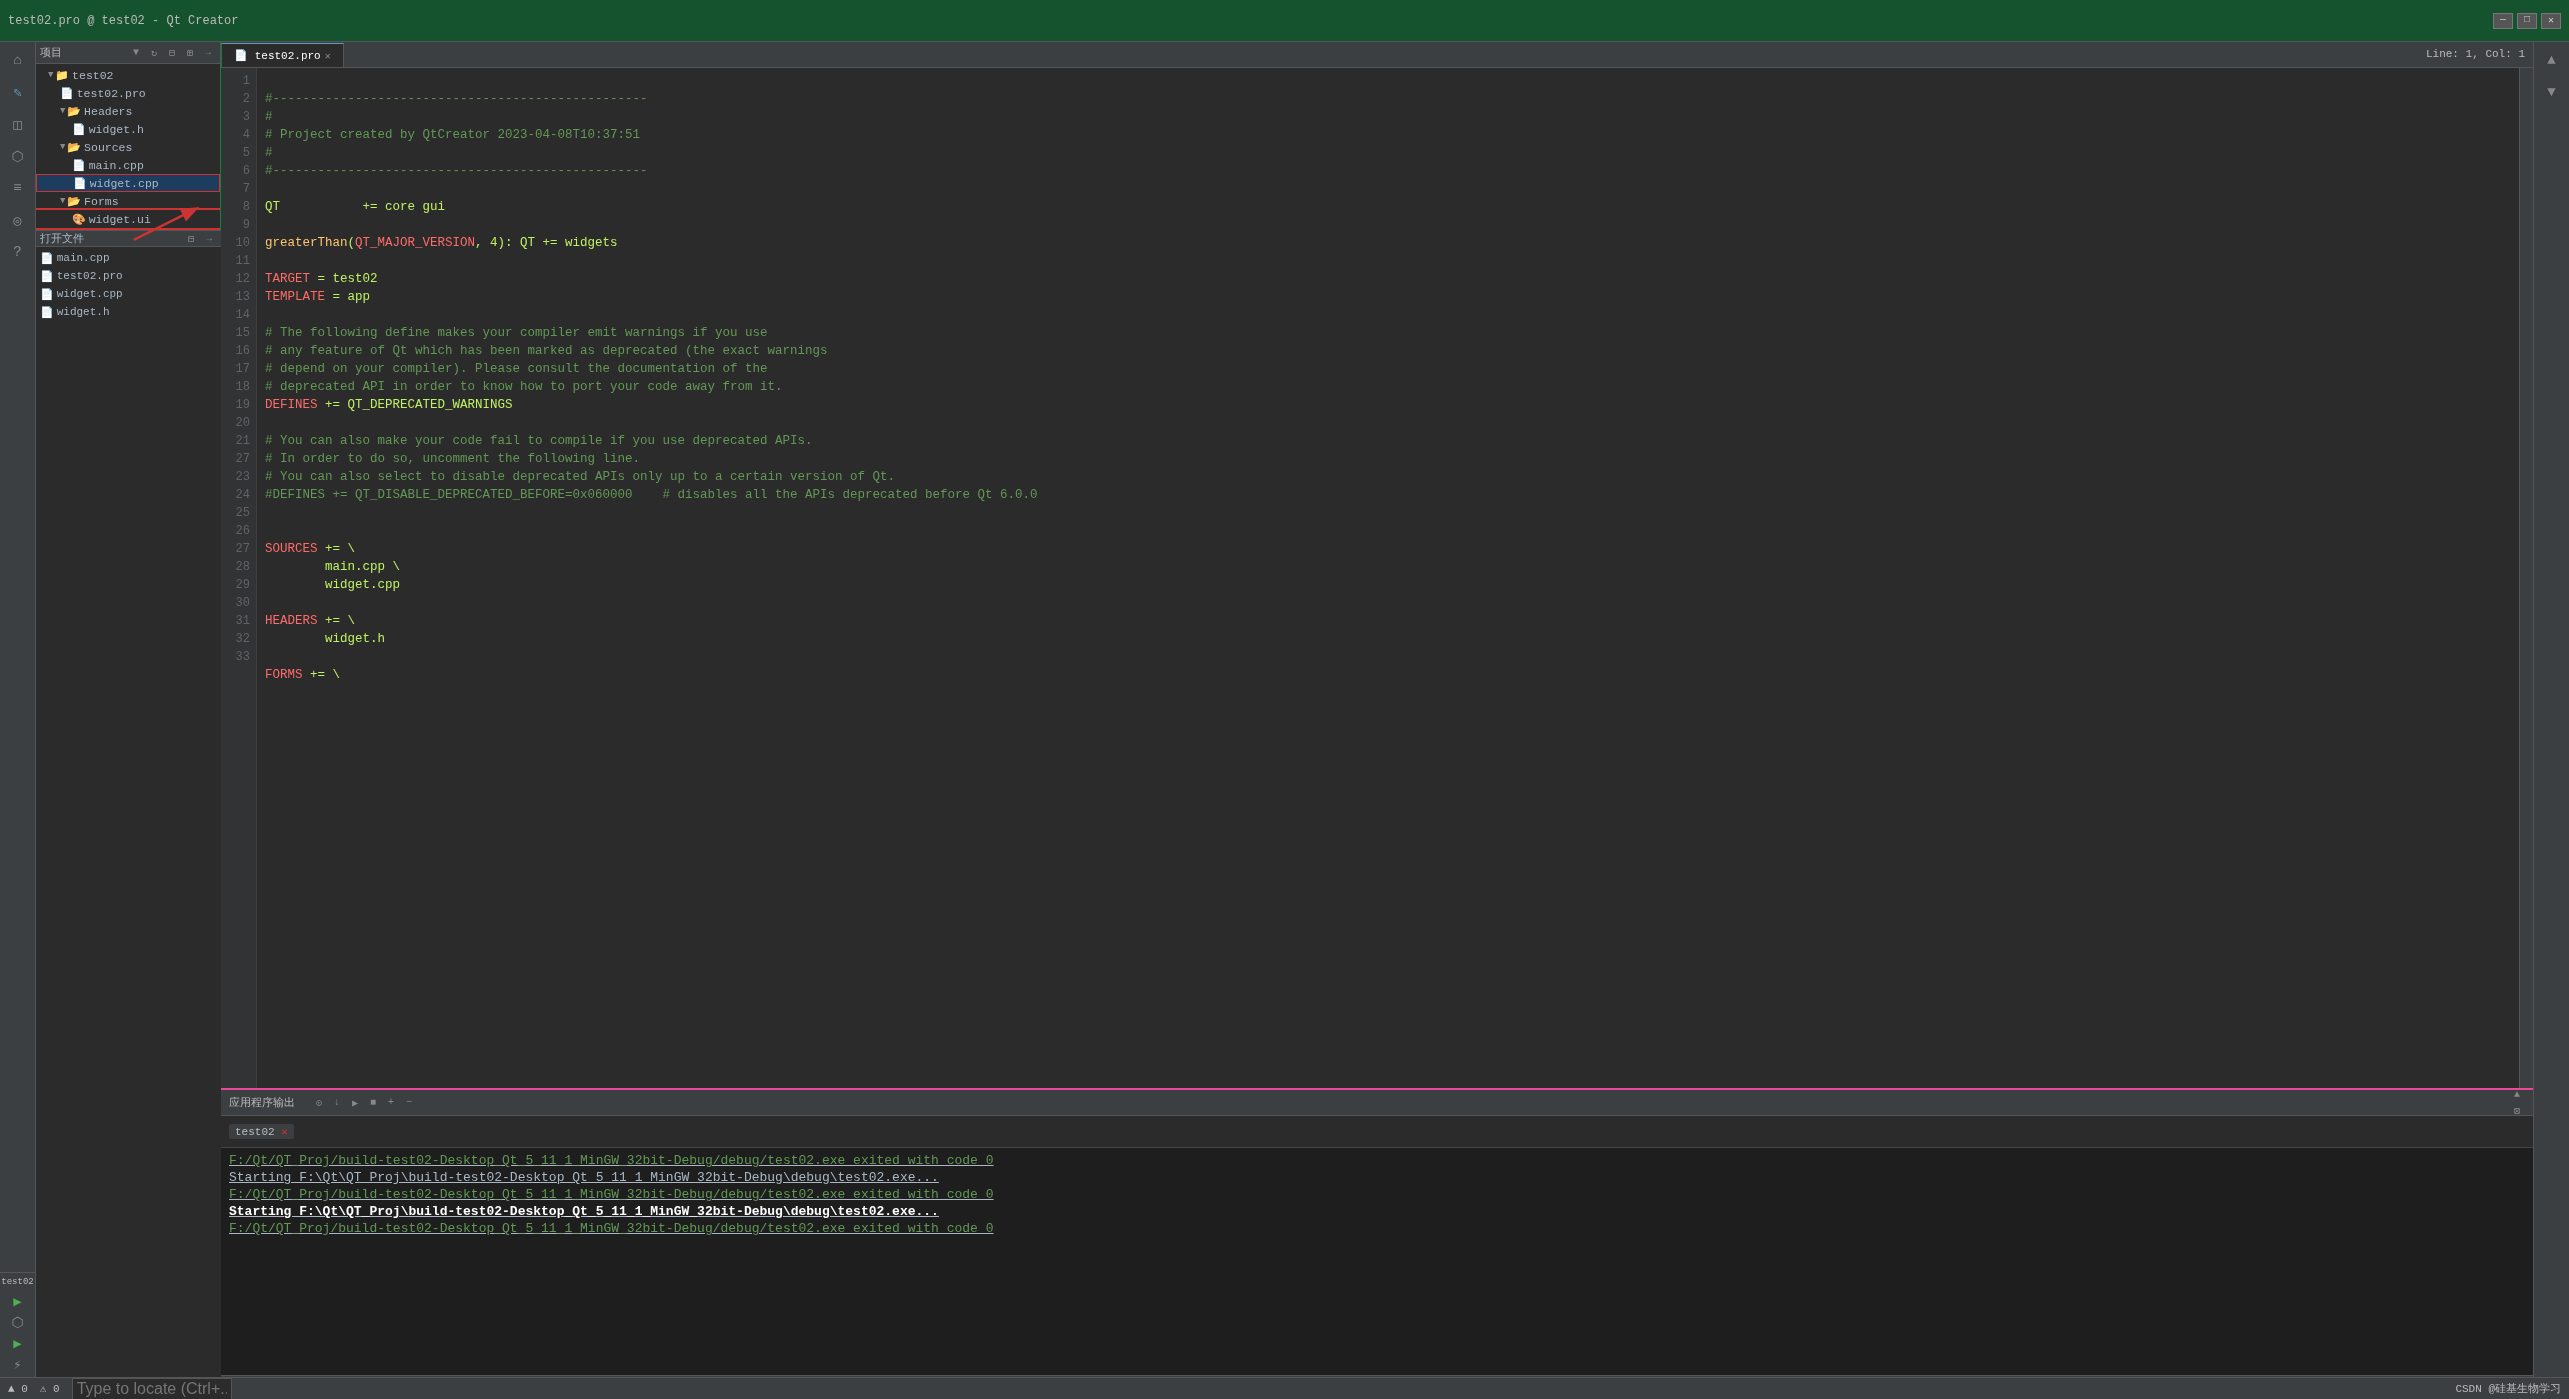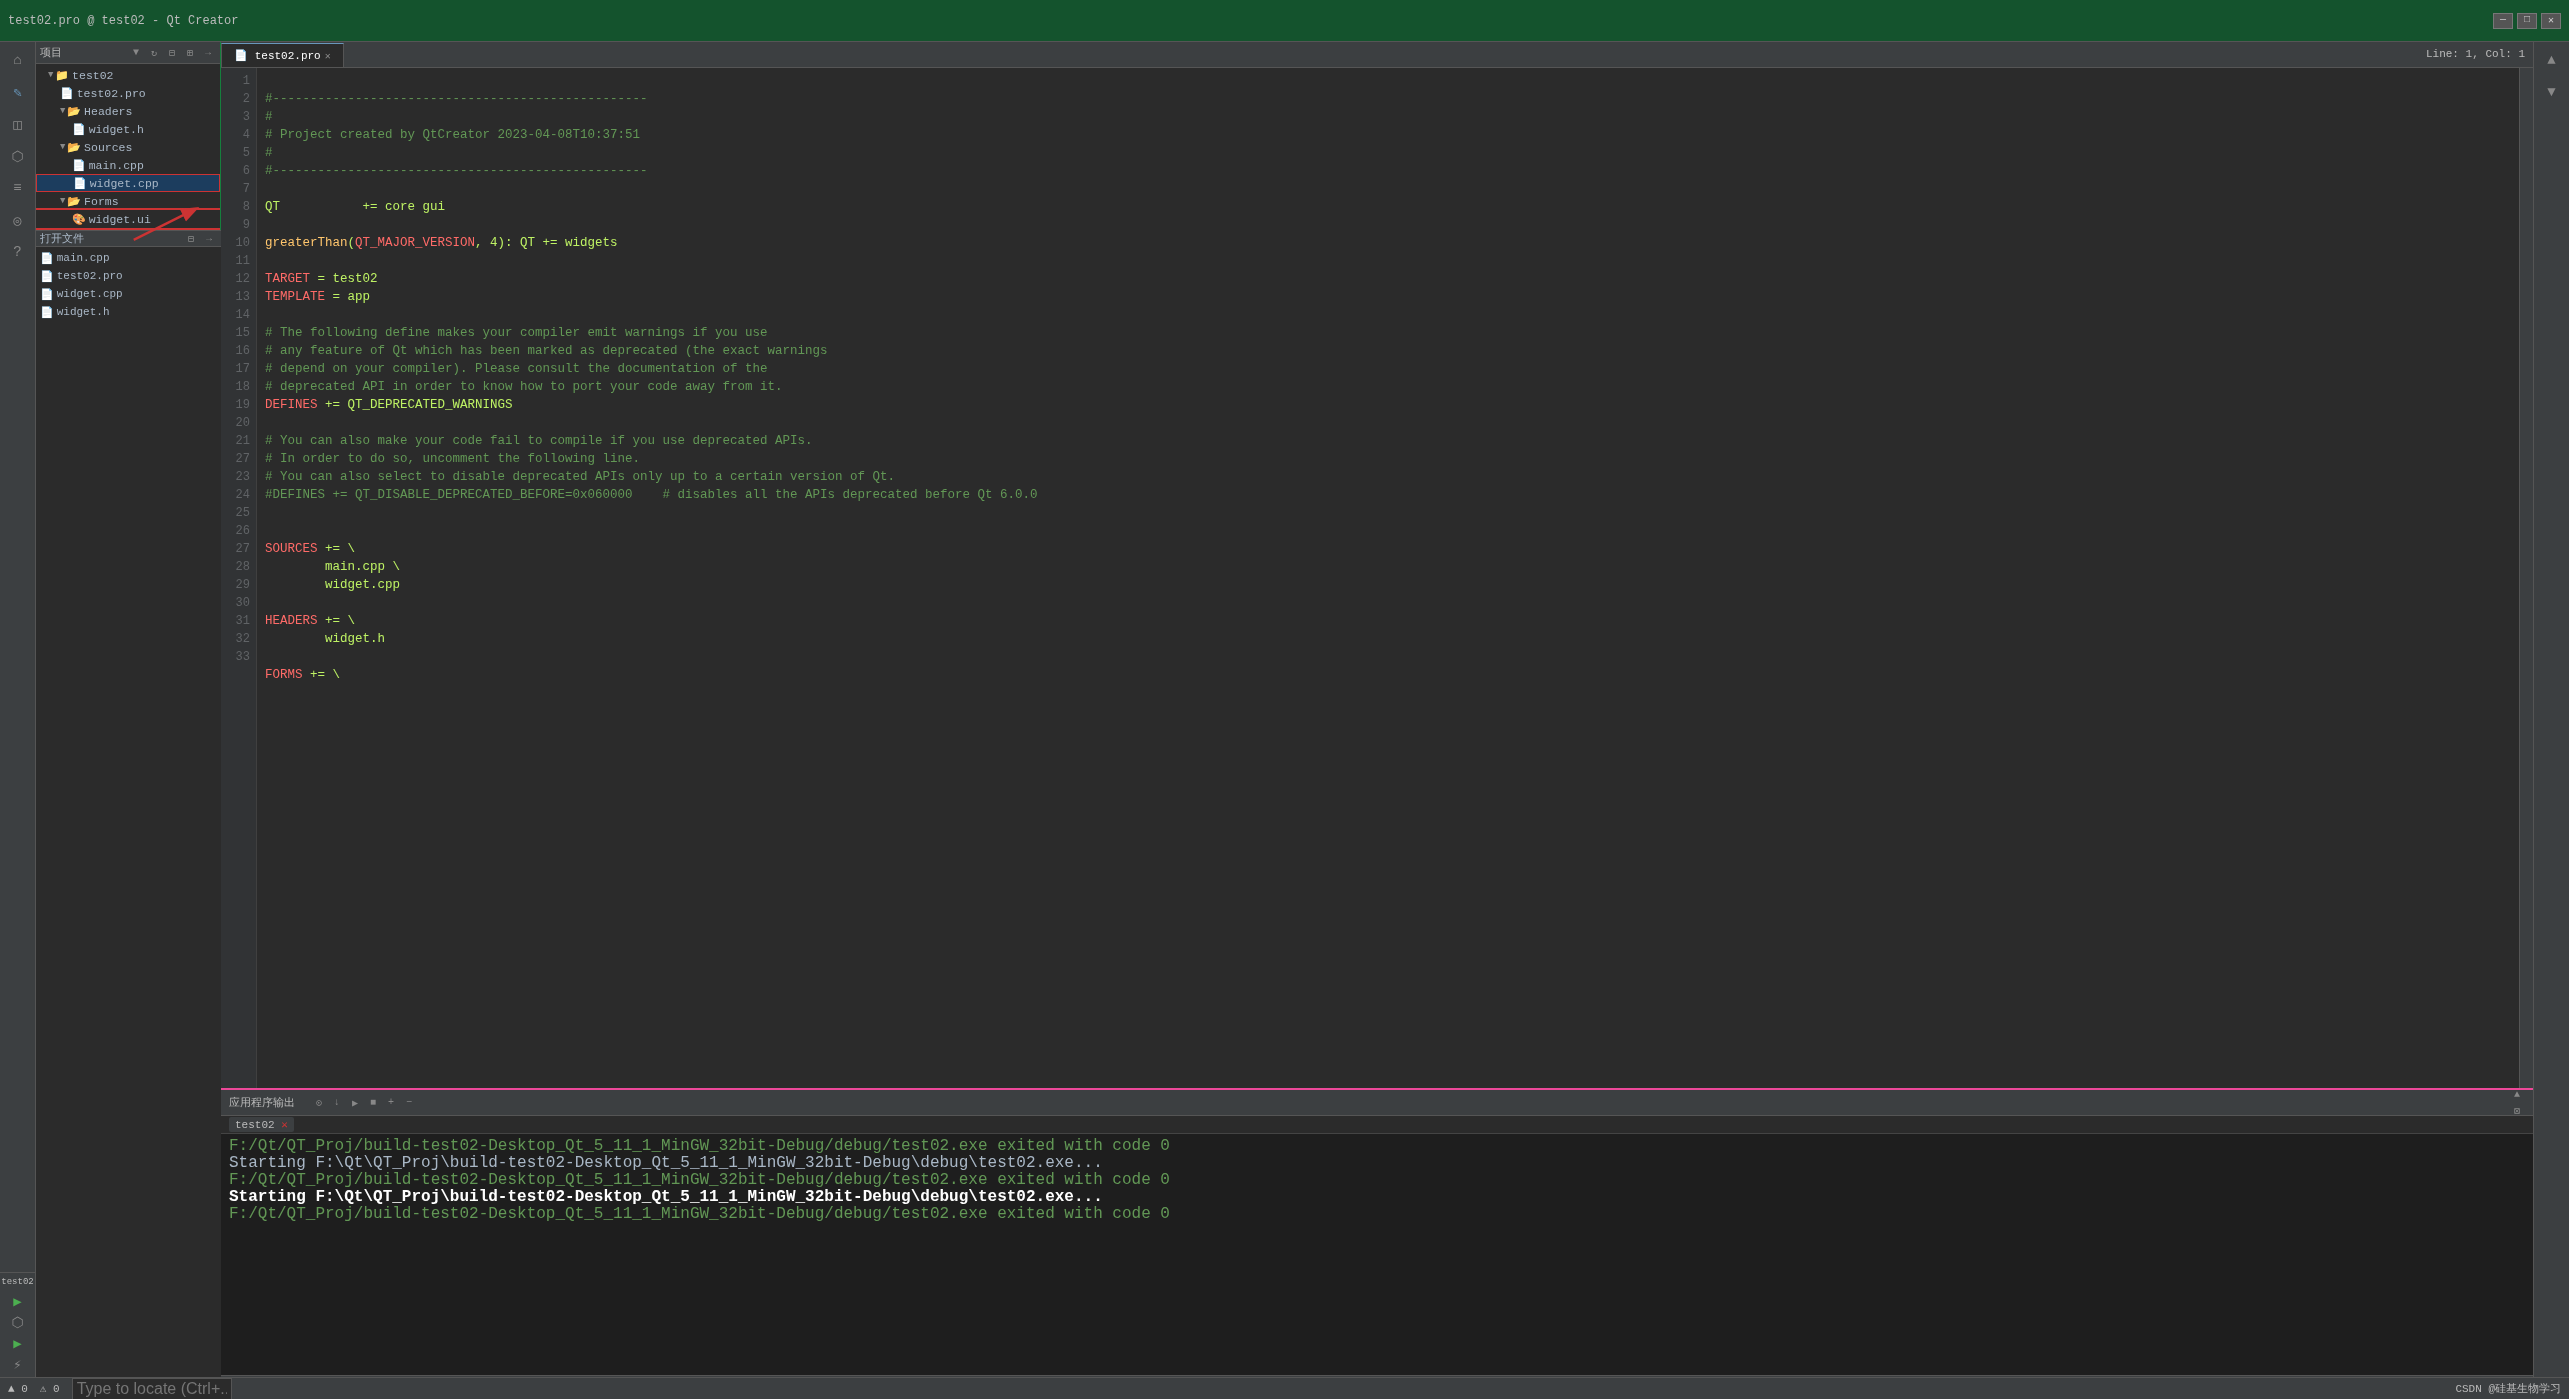--- a/index.html
+++ b/index.html
@@ -212,22 +212,22 @@
       border-bottom: 1px solid #555;
     }
     .bottom-toolbar-left { display: flex; align-items: center; gap: 8px; }
     .bottom-tab {
       padding: 2px 8px; cursor: pointer; color: #aaa;
       border-bottom: 2px solid transparent;
     }
     .bottom-tab.active { color: #fff; border-bottom: 2px solid #6897bb; }
     #output-area {
       flex: 1; overflow: hidden;
-      padding: 4px 8px; font-size: 16px; line-height: 17px;
-      background: #1e1e1e; color: #a9b7c6;
+      padding: 4px 8px; font-size: 13px; line-height: 17px;
+      background: #1e1e1e; color: #a9b7c6; text-decoration: underline;
     }
     .output-line { white-space: pre; }
     .output-bold { font-weight: bold; color: #fff; }
     #bottom-statusbar {
       height: 22px;
       background: #3c3f41;
       display: flex; align-items: center; justify-content: space-between;
       padding: 0 8px; font-size: 11px; color: #bbb;
       border-top: 1px solid #555;
     }
@@ -516,21 +516,21 @@
               <div class="proj-icon-btn">+</div>
               <div class="proj-icon-btn">−</div>
             </div>
           </div>
           <div>
             <div class="proj-icon-btn">▲</div>
             <div class="proj-icon-btn">⊠</div>
           </div>
         </div>
 
-        <div style="display:flex;align-items:center;padding:1px 8px;background:#2b2b2b;border-bottom:1px solid #444;font-size:11px;font-family:Liberation Mono, monospace;">
+        <div style="display:flex;align-items:center;padding:8px 8px;background:#2b2b2b;border-bottom:1px solid #444;font-size:11px;font-family:Liberation Mono, monospace;">
           <span style="background:#3c3f41;padding:1px 6px;border-radius:2px;color:#bbb;font-size:11px;">test02 <span style="color:#cc3333;font-weight:bold;">✕</span></span>
         </div>
 
         <div id="output-area">
           <div class="output-line"><span style="color:#629755;">F:/Qt/QT_Proj/build-test02-Desktop_Qt_5_11_1_MinGW_32bit-Debug/debug/test02.exe exited with code 0</span></div>
           <div class="output-line"></div>
           <div class="output-line">Starting F:\Qt\QT_Proj\build-test02-Desktop_Qt_5_11_1_MinGW_32bit-Debug\debug\test02.exe...</div>
           <div class="output-line"><span style="color:#629755;">F:/Qt/QT_Proj/build-test02-Desktop_Qt_5_11_1_MinGW_32bit-Debug/debug/test02.exe exited with code 0</span></div>
           <div class="output-line"></div>
           <div class="output-line output-bold">Starting F:\Qt\QT_Proj\build-test02-Desktop_Qt_5_11_1_MinGW_32bit-Debug\debug\test02.exe...</div>

